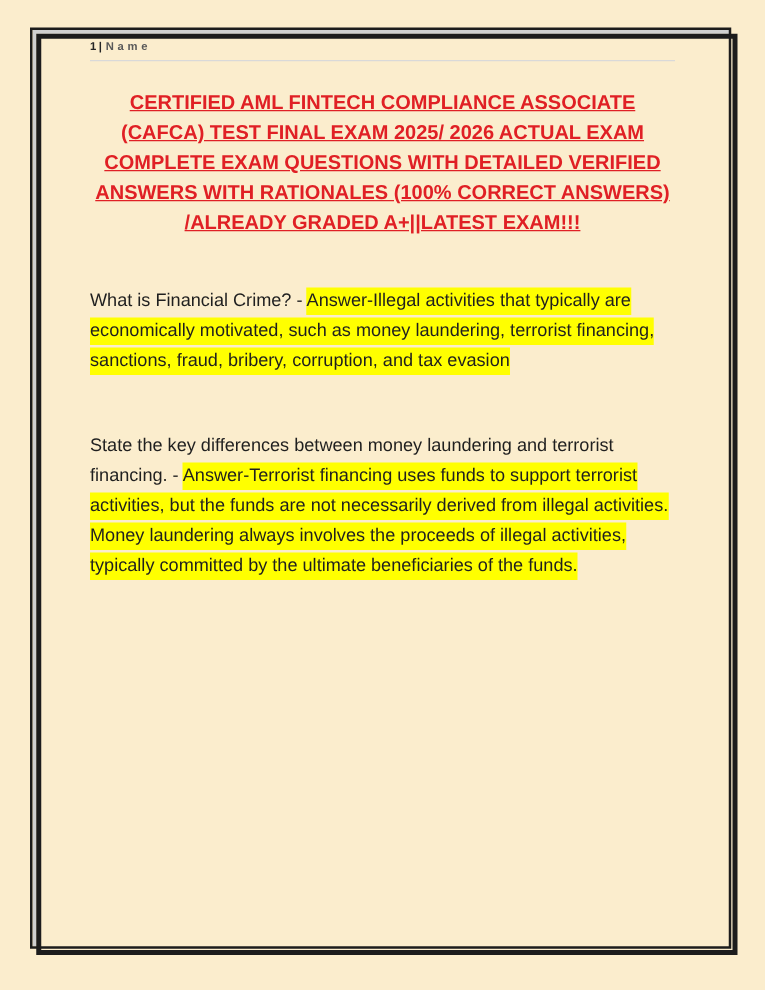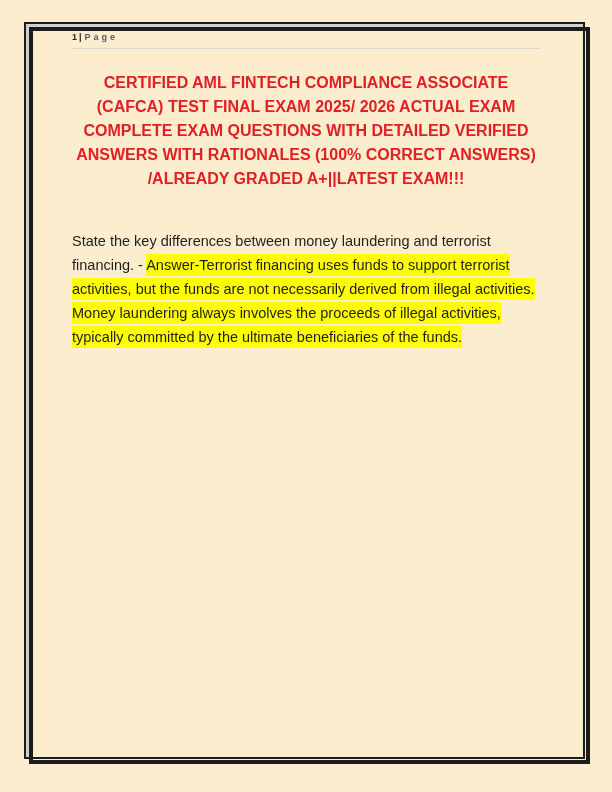--- a/index.html
+++ b/index.html
@@ -67,20 +67,21 @@
     width:468px;
   }
   .doc-title{
     margin:22px auto 0 auto;
     max-width:460px;
     text-align:center;
     color:var(--title-red);
     font-size:16px;
     font-weight:bold;
     line-height:24px;
+    text-decoration:underline;
   }
   .qa-list{margin-top:38px;}
   .qa-block{
     font-size:14.5px;
     line-height:24px;
     margin-bottom:44px;
   }
   .qa-block .question{color:var(--body-text);}
   .qa-block mark{
     background:var(--highlight-yellow);
@@ -90,26 +91,27 @@
 </style>
 </head>
 <body>
 
 <div class="frame-thin"></div>
 <div class="frame-thick"></div>
 
 <div class="content">
 
   <div class="page-header">
-    <span class="num">1</span><span class="sep">|</span><span class="word">Page</span>
+    <span class="num">1</span><span class="sep">|</span><span class="word">Name</span>
   </div>
   <hr class="header-rule">
 
   <div class="doc-title">CERTIFIED AML FINTECH COMPLIANCE ASSOCIATE (CAFCA) TEST FINAL EXAM 2025/ 2026 ACTUAL EXAM COMPLETE EXAM QUESTIONS WITH DETAILED VERIFIED ANSWERS WITH RATIONALES (100% CORRECT ANSWERS) /ALREADY GRADED A+||LATEST EXAM!!!</div>
 
   <div class="qa-list">
 
+    <p class="qa-block"><span class="question">What is Financial Crime? - </span><mark>Answer-Illegal activities that typically are economically motivated, such as money laundering, terrorist financing, sanctions, fraud, bribery, corruption, and tax evasion</mark></p>
 
 
     <p class="qa-block"><span class="question">State the key differences between money laundering and terrorist financing. - </span><mark>Answer-Terrorist financing uses funds to support terrorist activities, but the funds are not necessarily derived from illegal activities. Money laundering always involves the proceeds of illegal activities, typically committed by the ultimate beneficiaries of the funds.</mark></p>
 
   </div>
 </div>
 
 </body></html>

